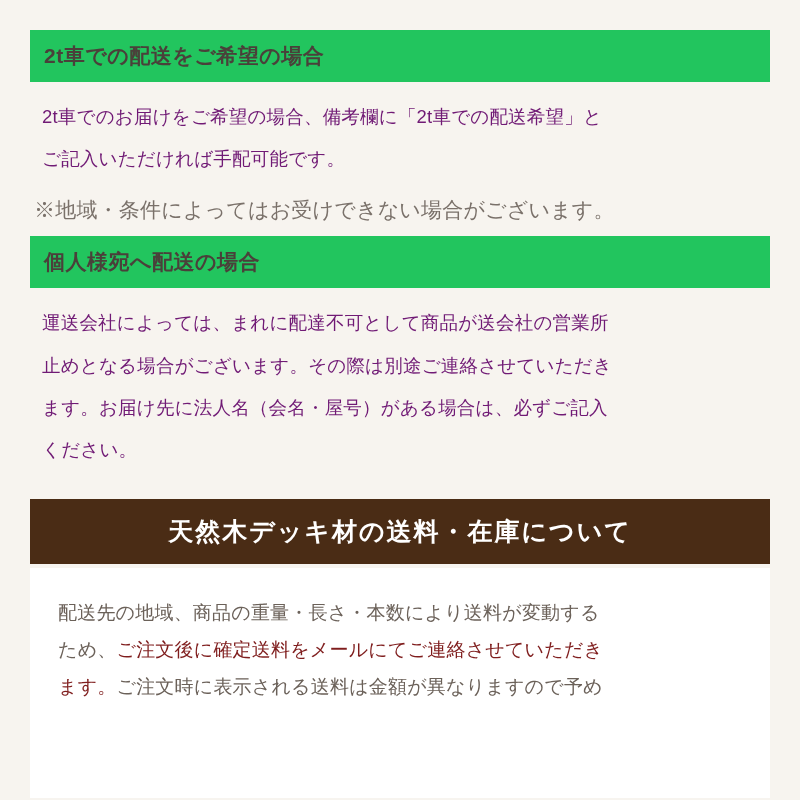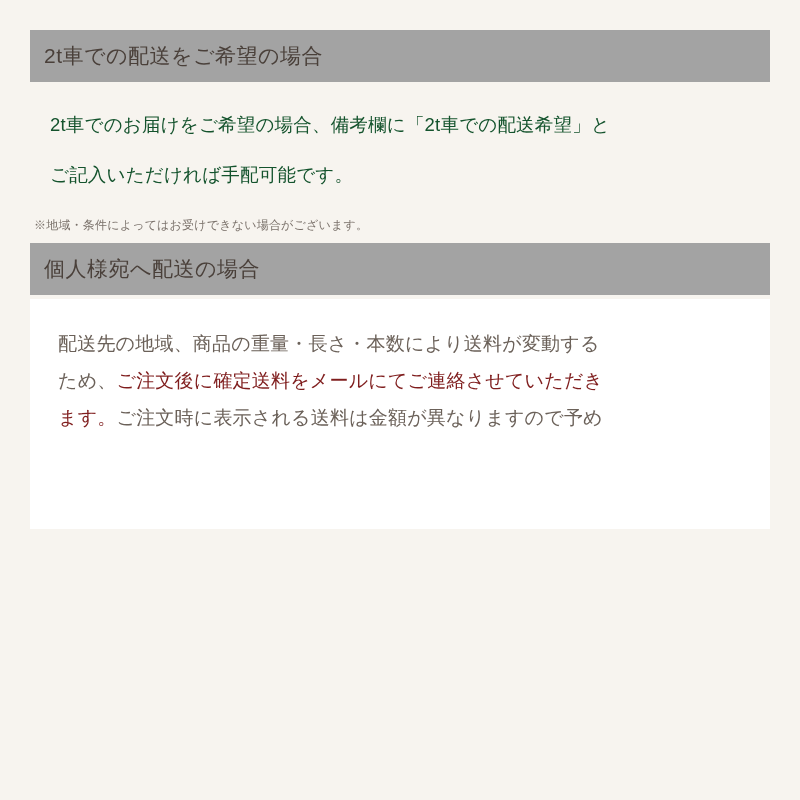--- a/index.html
+++ b/index.html
@@ -16,41 +16,41 @@
   }
   .page {
     width: 800px;
     height: 800px;
     box-sizing: border-box;
     padding: 30px 30px 0 30px;
     background: #f7f4ef;
     position: relative;
   }
   .section-heading {
-    background: #a3a3a3;
+    background: #22c55e;
     color: #4a403a;
     font-size: 21px;
-    font-weight: normal;
+    font-weight: bold;
     letter-spacing: 0.5px;
     padding: 12px 14px 12px 14px;
     box-sizing: border-box;
     margin: 0;
   }
   .body-block {
     padding: 10px 4px 6px 4px;
   }
   .body-line {
     font-size: 18.5px;
     line-height: 1.85;
-    color: #14532d;
+    color: #701a75;
     letter-spacing: 0.2px;
-    margin: 16px;
+    margin: 8px;
   }
   .note-line {
-    font-size: 12px;
+    font-size: 21px;
     line-height: 1.9;
     color: #7a716a;
     letter-spacing: 0.2px;
     margin: 0;
   }
   .gap-sm { height: 6px; }
 
   .banner {
     background: #4a2c15;
     color: #ffffff;
@@ -89,21 +89,30 @@
 
   <div class="body-block">
     <p class="body-line">2t車でのお届けをご希望の場合、備考欄に「2t車での配送希望」と</p>
     <p class="body-line">ご記入いただければ手配可能です。</p>
     <div class="gap-sm"></div>
     <p class="note-line">※地域・条件によってはお受けできない場合がございます。</p>
   </div>
 
   <h2 class="section-heading">個人様宛へ配送の場合</h2>
 
+  <div class="body-block">
+    <p class="body-line">運送会社によっては、まれに配達不可として商品が送会社の営業所</p>
+    <p class="body-line">止めとなる場合がございます。その際は別途ご連絡させていただき</p>
+    <p class="body-line">ます。お届け先に法人名（会名・屋号）がある場合は、必ずご記入</p>
+    <p class="body-line">ください。</p>
+  </div>
 
+  <div class="banner">
+    <span>天然木デッキ材の送料・在庫について</span>
+  </div>
 
   <div class="card">
     <p><span>配送先の地域、商品の重量・長さ・本数により送料が変動する</span></p>
     <p><span>ため、</span><span class="highlight">ご注文後に確定送料をメールにてご連絡させていただき</span></p>
     <p><span class="highlight">ます。</span><span>ご注文時に表示される送料は金額が異なりますので予め</span></p>
   </div>
 
 </div>
 
 </body></html>

